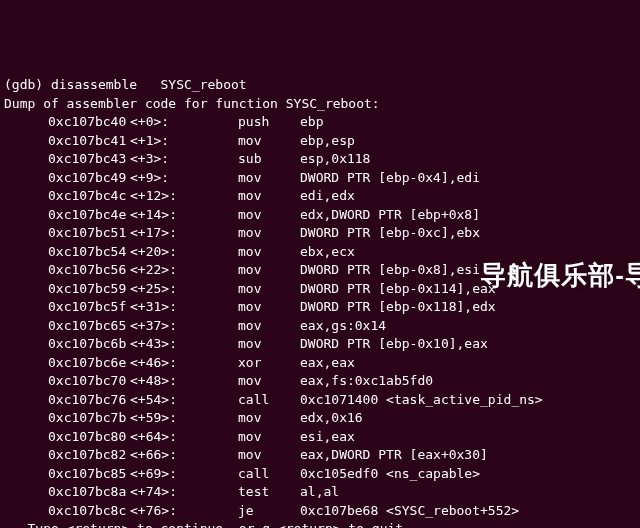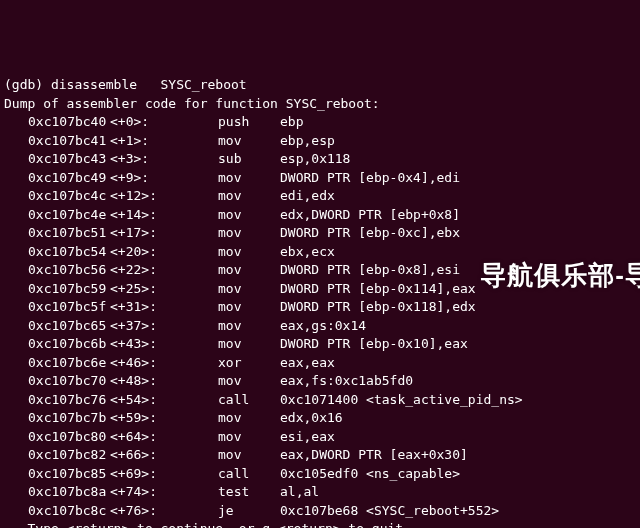--- a/index.html
+++ b/index.html
@@ -11,21 +11,21 @@
     line-height: 18.5px;
     width: 640px;
     height: 528px;
     padding: 2px 4px;
     white-space: pre;
     overflow: hidden;
     position: relative;
   }
   .prompt-line { display: block; }
   .asm-line { display: block; padding-left: 24px; }
-  .addr { display: inline-block; width: 82px; }
+  .addr { display: inline-block; width: 82px; margin-left: 20px; }
   .off { display: inline-block; width: 108px; }
   .mn { display: inline-block; width: 62px; }
   .args { display: inline-block; text-align: center; }
   .watermark {
     position: absolute;
     right: -12px;
     top: 52%;
     font-size: 26px;
     font-weight: 700;
     color: #ffffff;

